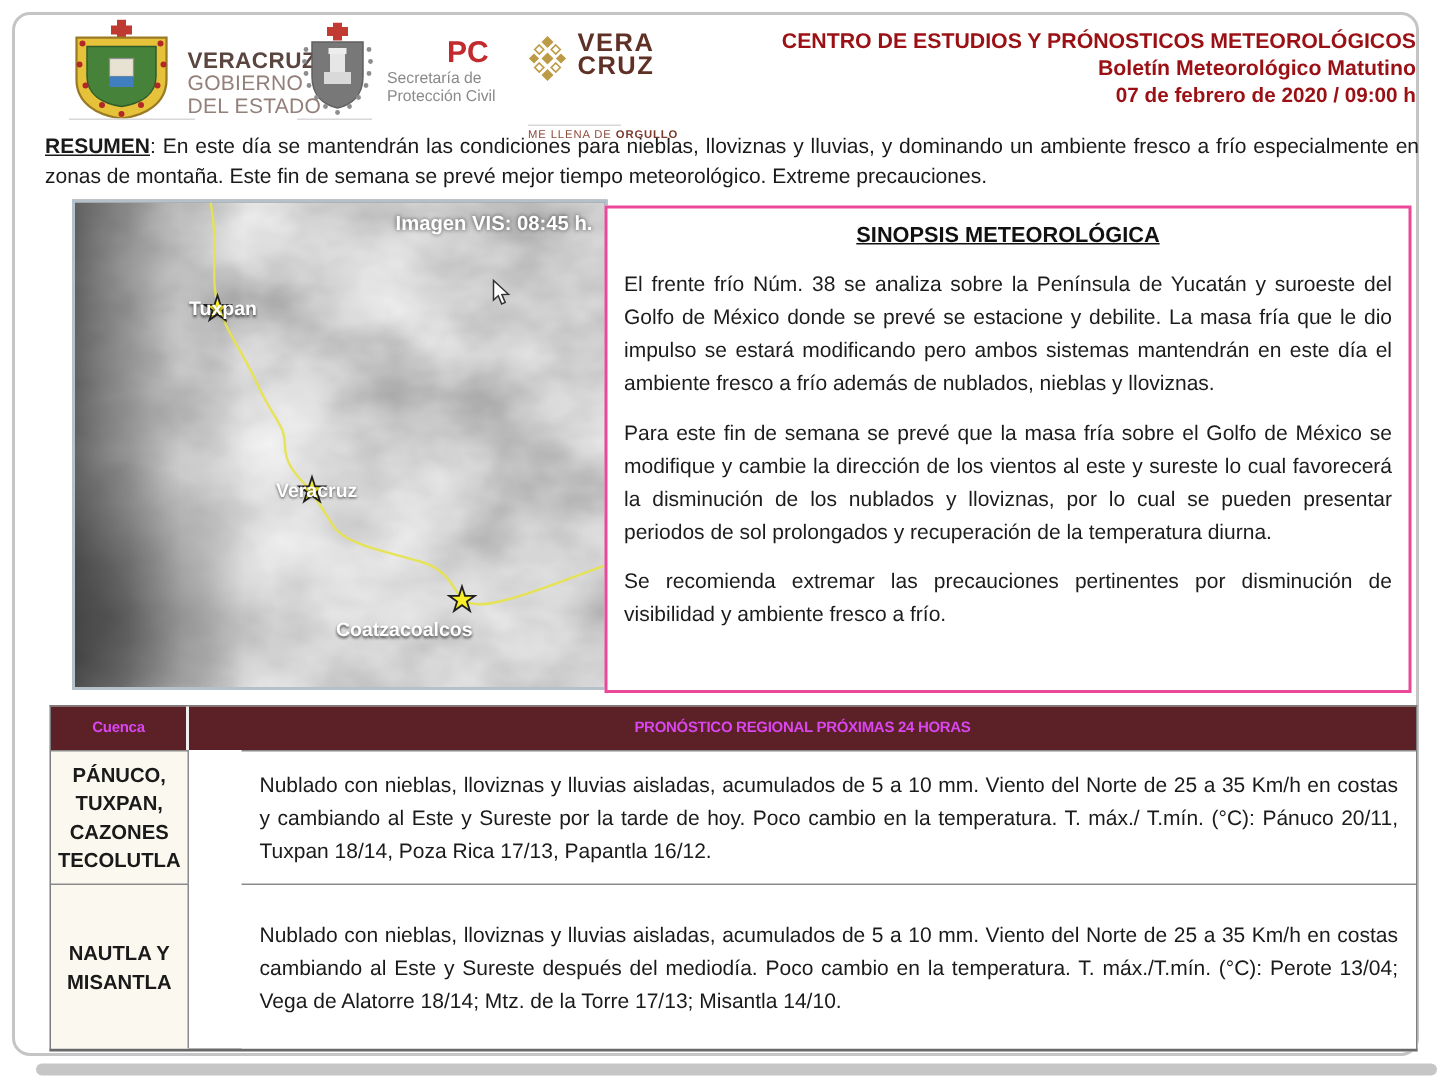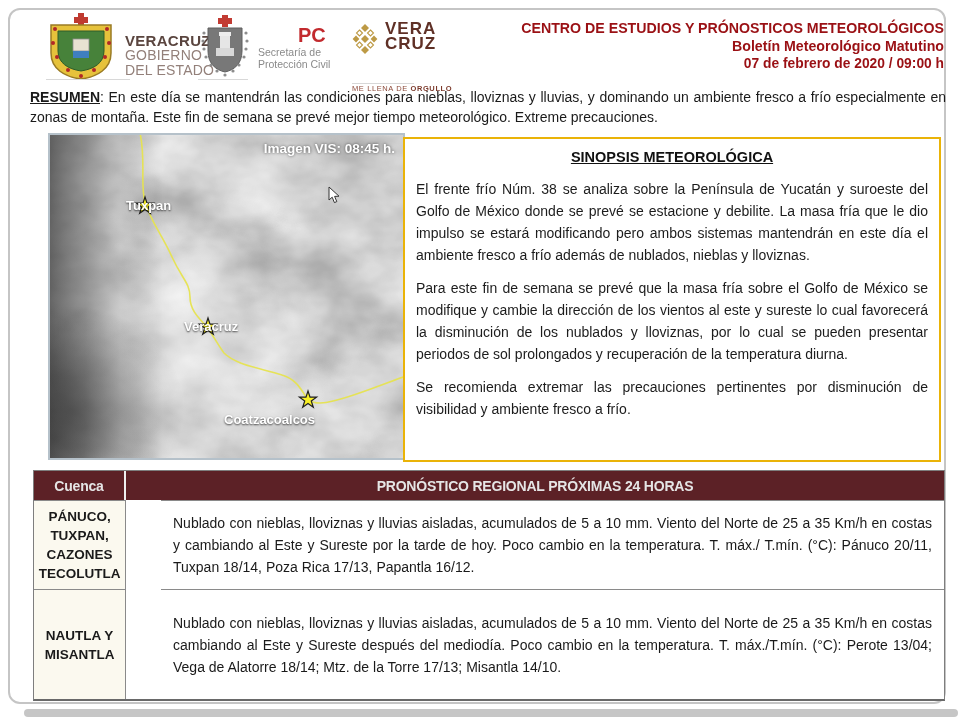--- a/index.html
+++ b/index.html
@@ -46,30 +46,30 @@
                text-shadow:0 0 3px rgba(0,0,0,.65);}
   .city-label{position:absolute;color:#fff;font-weight:bold;font-size:13px;
               text-shadow:0 1px 2px rgba(0,0,0,.7);white-space:nowrap;}
   .lbl-tuxpan{left:76px;top:63px;}
   .lbl-veracruz{left:134px;top:184px;}
   .lbl-coatza{left:174px;top:277px;}
   .cursor{position:absolute;left:278px;top:51px;}
 
   
   .sinopsis{position:absolute;left:403px;top:137px;width:538px;height:325px;box-sizing:border-box;
-            border:2px solid #eab308;background:#fff;padding:8px 11px 10px;}
+            border:2px solid #ec4899;background:#fff;padding:8px 11px 10px;}
   .sinopsis-title{text-align:center;font-weight:bold;font-size:14.5px;text-decoration:underline;
                   margin:2px 0 13px;color:#111;}
   .sinopsis p{margin:0 0 11px;font-size:14px;line-height:22px;text-align:justify;color:#1c1c1c;}
 
   
   .ftable{position:absolute;left:33px;top:470px;width:912px;display:grid;
           grid-template-columns:92px 1fr;box-sizing:border-box;
           border:1.5px solid #7e7e7e;border-bottom:2.5px solid #696969;background:#fff;}
-  .ft-h{background:#5c2126;color:#e5e5e5;font-weight:bold;font-size:14px;letter-spacing:-0.2px;
+  .ft-h{background:#5c2126;color:#d946ef;font-weight:bold;font-size:10px;letter-spacing:-0.2px;
         display:flex;align-items:center;justify-content:center;height:29px;}
   .ft-h-cuenca{border-right:2px solid #efefef;}
   .ft-label{background:#fbf9ef;border-right:1.5px solid #8a8a8a;border-top:1px solid #8a8a8a;
             display:flex;align-items:center;justify-content:center;text-align:center;
             font-weight:bold;font-size:13.5px;line-height:19px;padding:6px 20px;box-sizing:border-box;}
   .ft-text{background:#fff;border-top:1px solid #8a8a8a;display:flex;align-items:center;
            padding:6px 12px;box-sizing:border-box;margin-left:35px;}
   .ft-text > div{font-size:14px;line-height:22px;text-align:justify;width:100%;}
   .rh1{min-height:84px;}
   .rh2{min-height:110px;}

